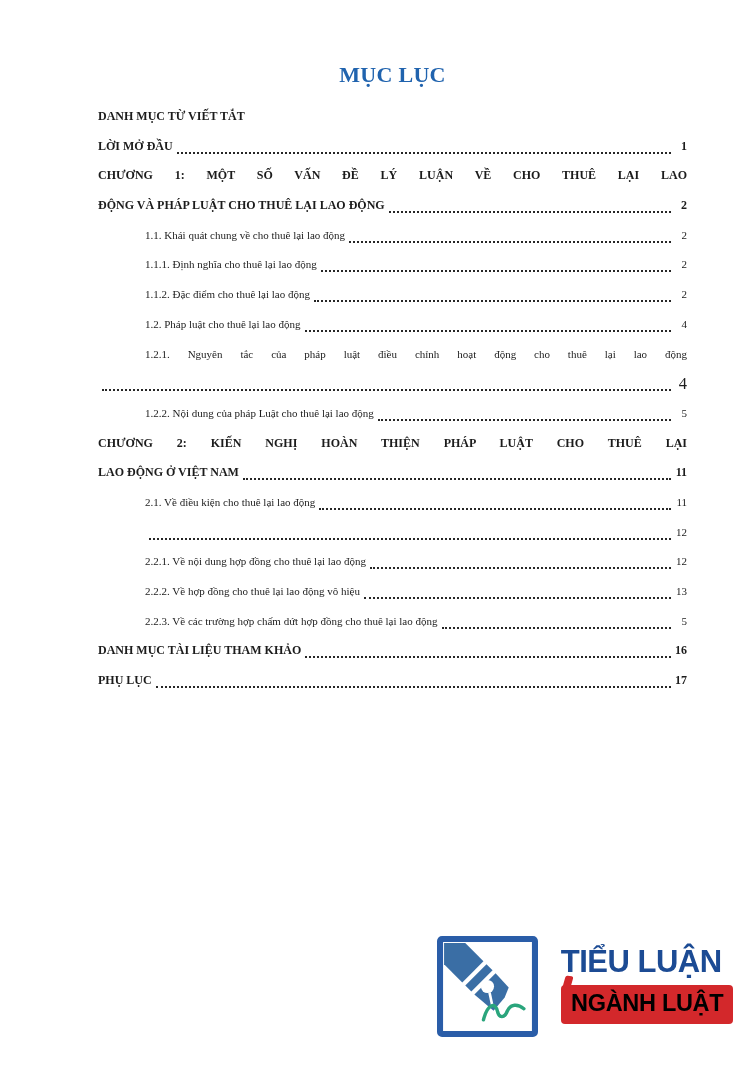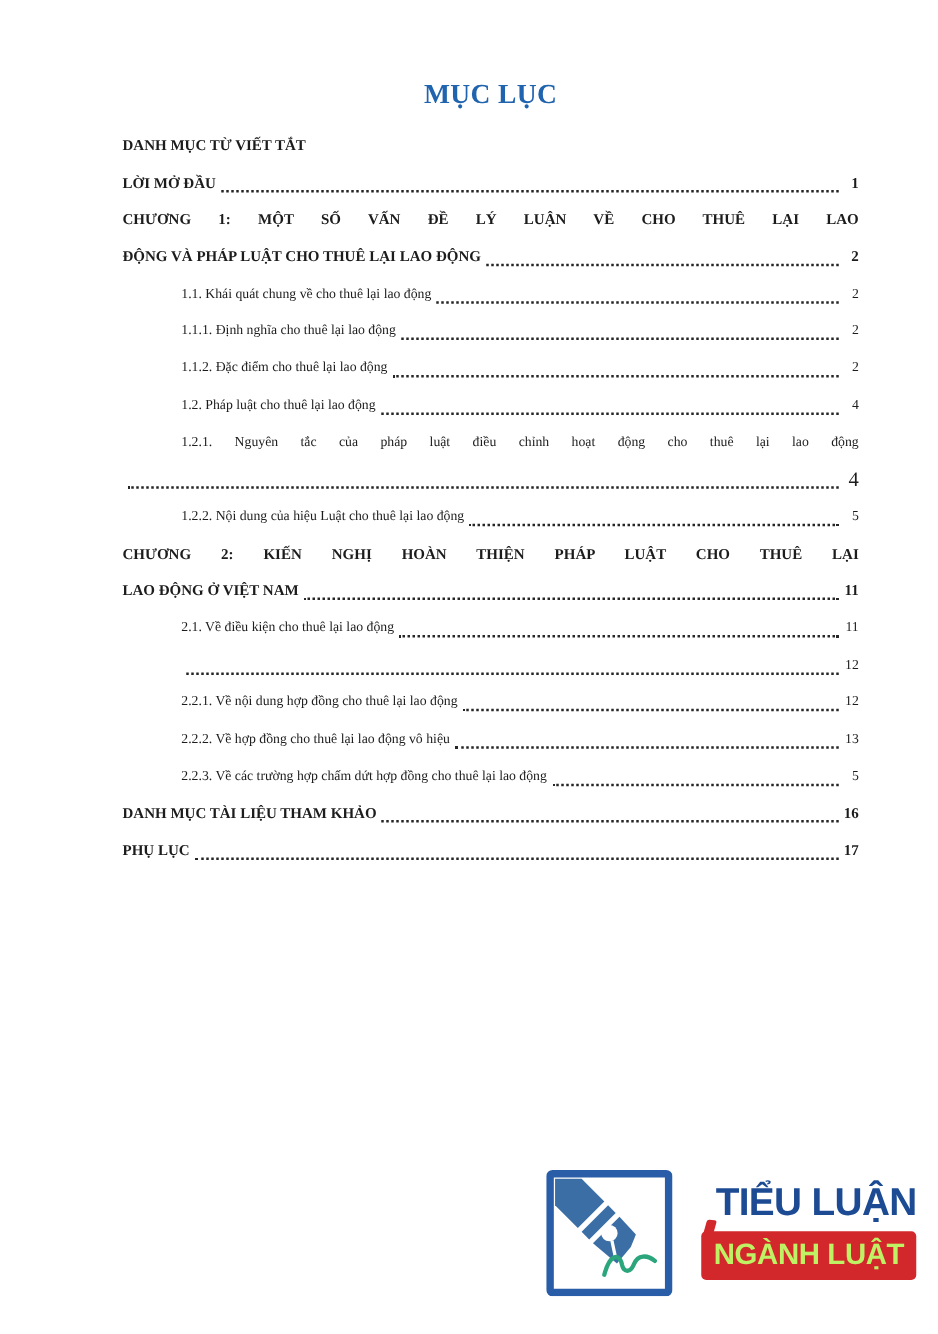--- a/index.html
+++ b/index.html
@@ -67,36 +67,36 @@
   
   .logo{
     position:absolute;
     left:437px;top:936px;
     display:flex;
     gap:11px;
     align-items:flex-start;
     font-family:"Liberation Sans","DejaVu Sans",sans-serif;
   }
   .logo-icon{display:block;width:101px;height:101px;}
-  .logo-text{display:flex;flex-direction:column;align-items:flex-end;}
+  .logo-text{display:flex;flex-direction:column;align-items:center;}
   .logo-title{
     margin-top:5px;
     font-size:31px;
     font-weight:800;
     letter-spacing:-.5px;
     color:var(--brand-blue);
     line-height:1.35;
     white-space:nowrap;
   }
   .logo-sub{
     position:relative;
     display:inline-block;
     margin:2px 0 0 12px;
     background:var(--brand-red);
-    color:#bef264;
+    color:#000000;
     font-size:23.5px;
     font-weight:800;
     letter-spacing:-.3px;
     line-height:1;
     padding:7px 10px 9px 10px;
     border-radius:4px;
     white-space:nowrap;
   }
   .tick{
     position:absolute;
@@ -152,21 +152,21 @@
           <span class="pnum">4</span>
         </div>
         <div class="toc-row i j">
           <span class="toc-text">1.2.1. Nguyên tắc của pháp luật điều chỉnh hoạt động cho thuê lại lao động</span>
         </div>
         <div class="toc-row c">
           <span class="leader"></span>
           <span class="pnum">4</span>
         </div>
         <div class="toc-row i">
-          <span class="toc-text">1.2.2. Nội dung của hiệu Luật cho thuê lại lao động</span>
+          <span class="toc-text">1.2.2. Nội dung của pháp Luật cho thuê lại lao động</span>
           <span class="leader"></span>
           <span class="pnum">5</span>
         </div>
         <div class="toc-row h j">
           <span class="toc-text">CHƯƠNG 2: KIẾN NGHỊ HOÀN THIỆN PHÁP LUẬT CHO THUÊ LẠI</span>
         </div>
         <div class="toc-row h">
           <span class="toc-text">LAO ĐỘNG Ở VIỆT NAM</span>
           <span class="leader"></span>
           <span class="pnum">11</span>

